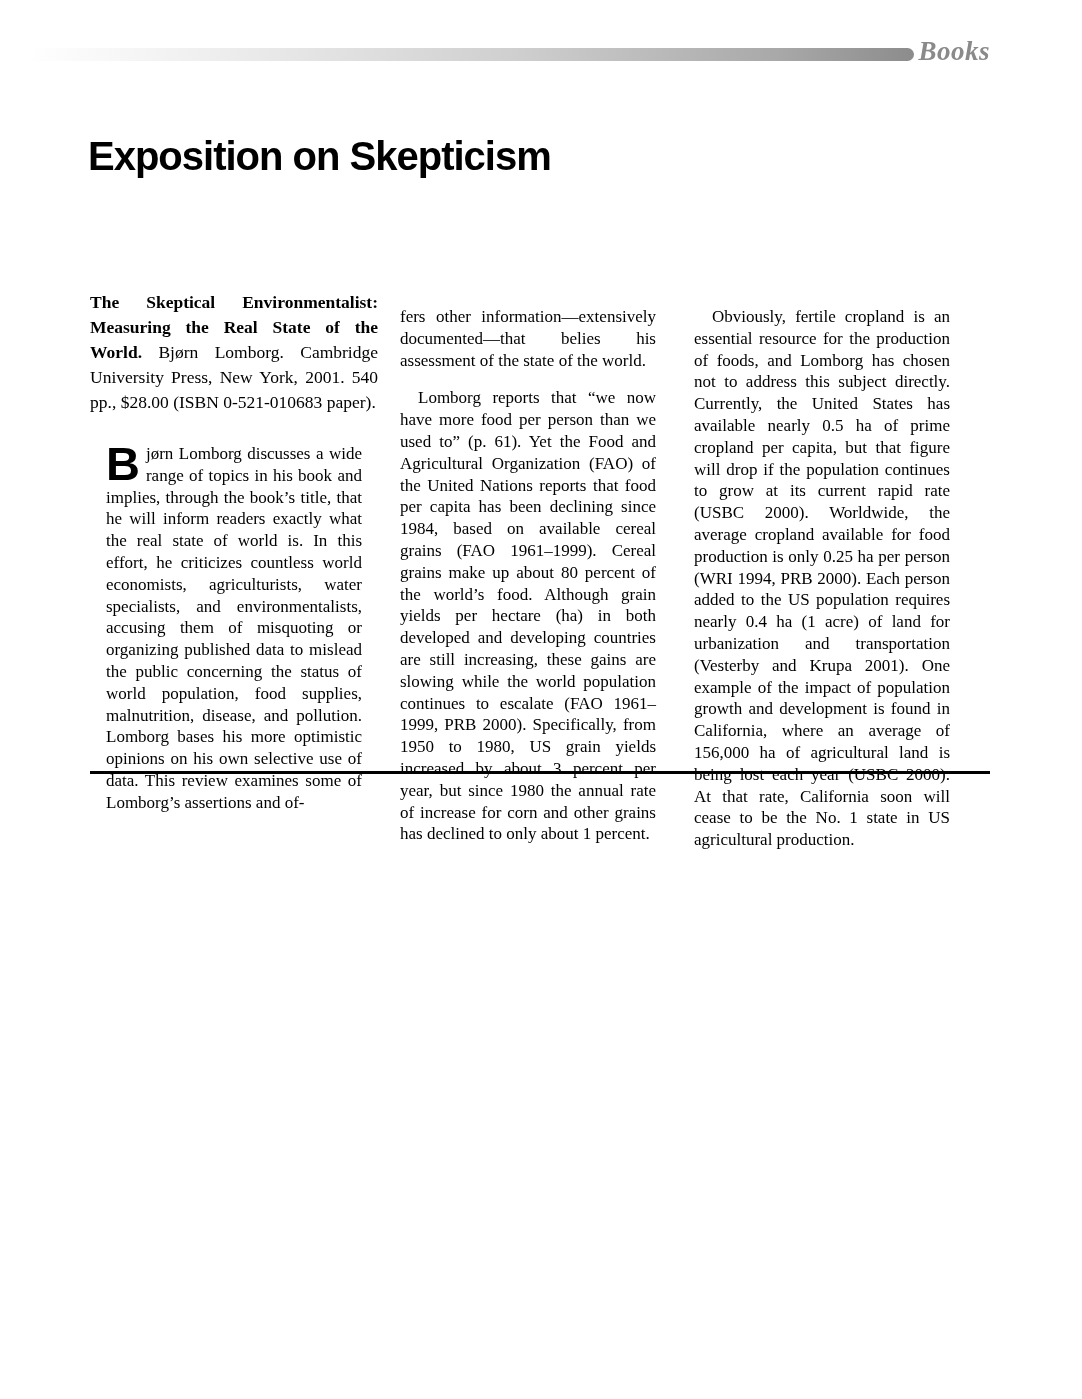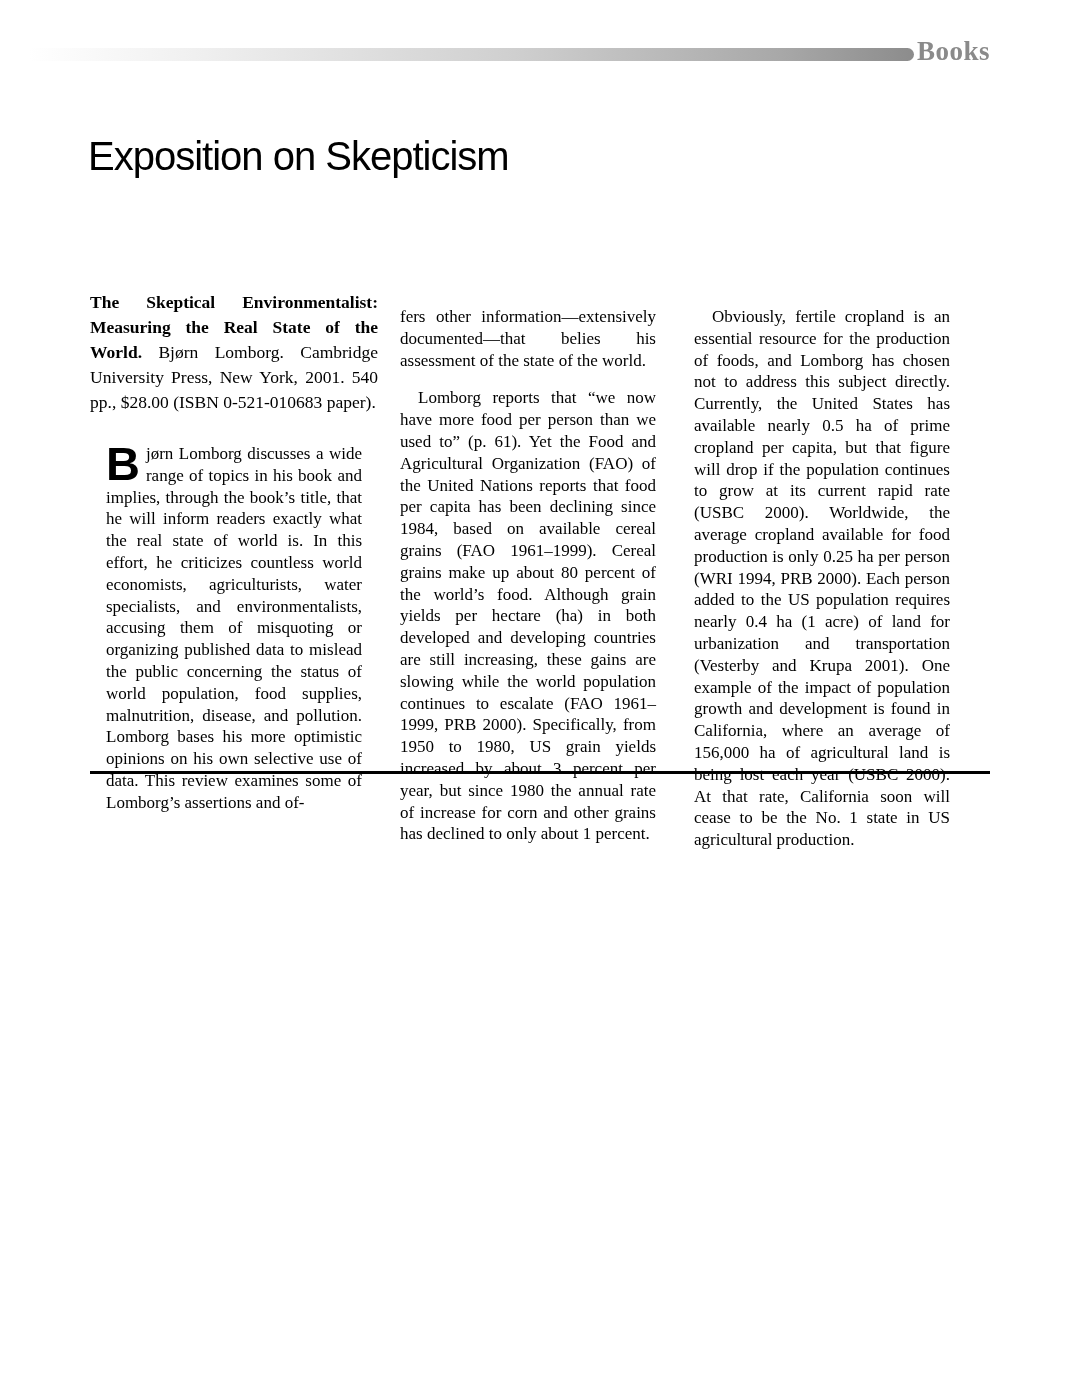--- a/index.html
+++ b/index.html
@@ -29,33 +29,34 @@
       #efefef 20%,
       #cfcfcf 55%,
       #a8a8a8 85%,
       #8c8c8c 100%);
   }
   .books-label {
     position: absolute;
     top: 36px;
     right: 92px;
     font-family: "Liberation Serif", serif;
+    font-style: italic;
     font-weight: bold;
     font-size: 27px;
     color: #8a8a8a;
     letter-spacing: 0.5px;
   }
   
   .title {
     position: absolute;
     left: 88px;
     top: 134px;
     margin: 0;
     font-family: "Liberation Sans", sans-serif;
-    font-weight: normal;
+    font-weight: bold;
     font-size: 40px;
     letter-spacing: -1px;
     color: #000000;
   }
   
   .content {
     position: absolute;
     left: 90px;
     top: 290px;
     width: 900px;

